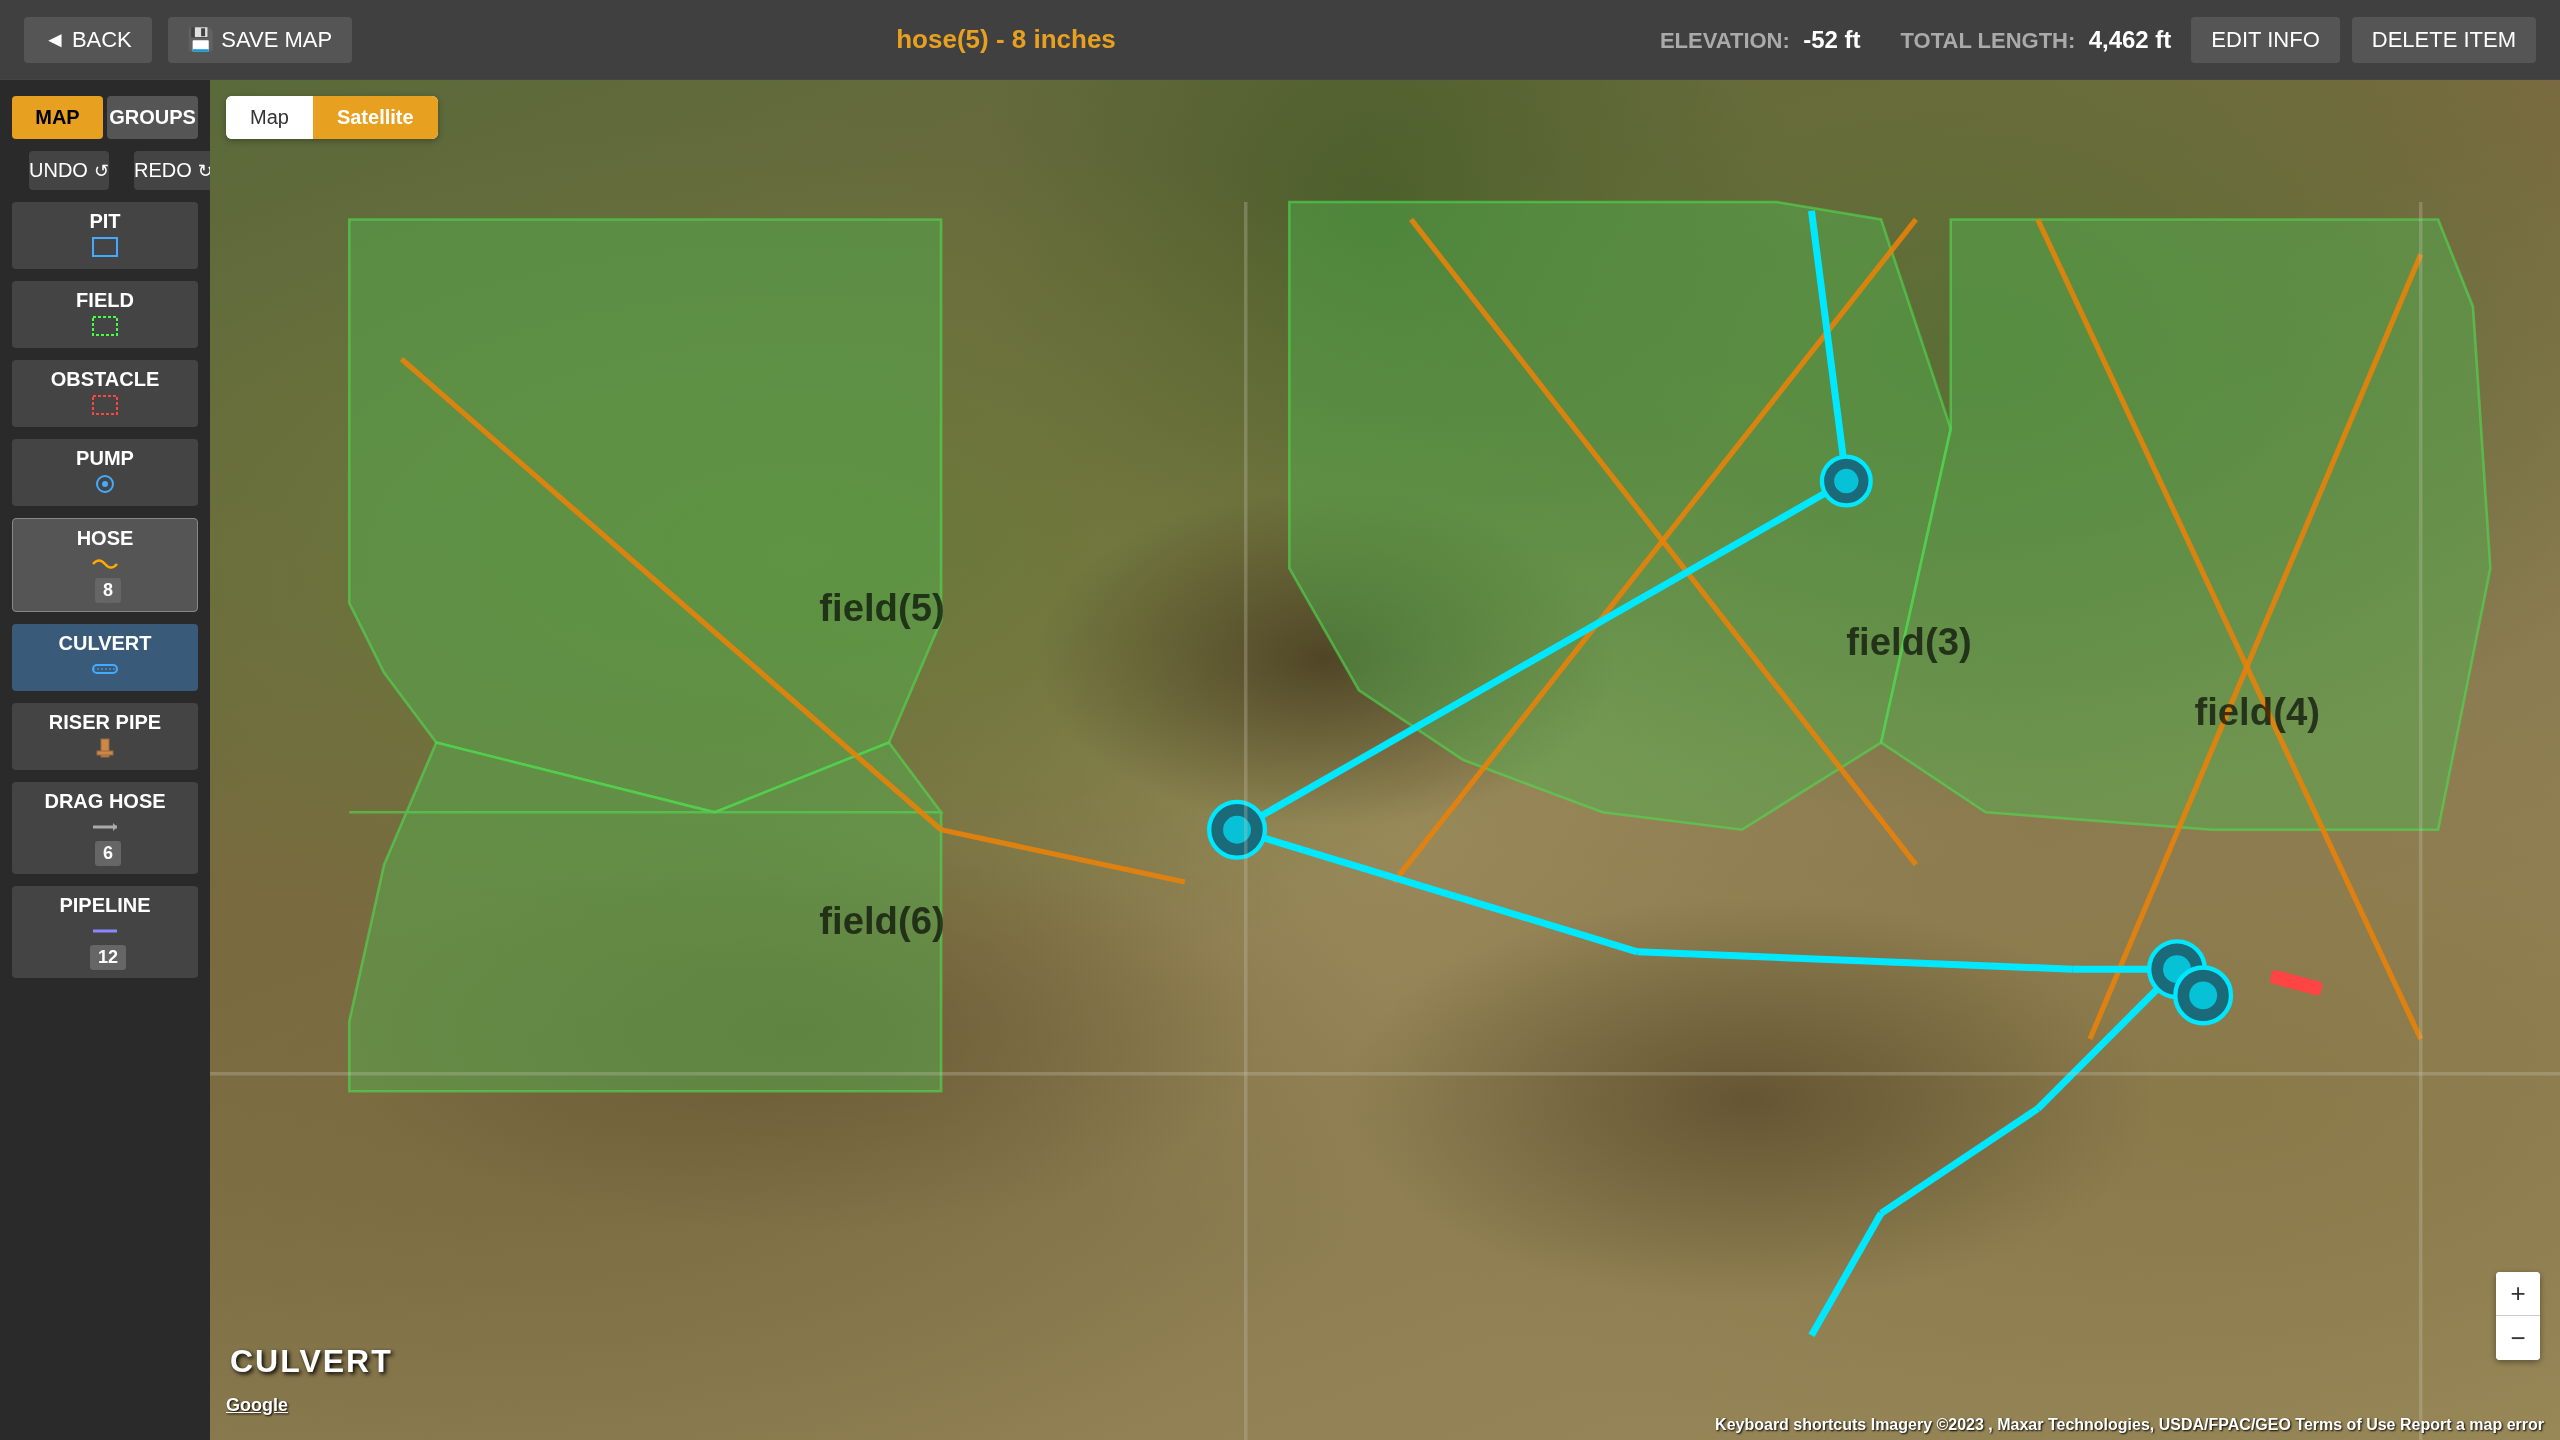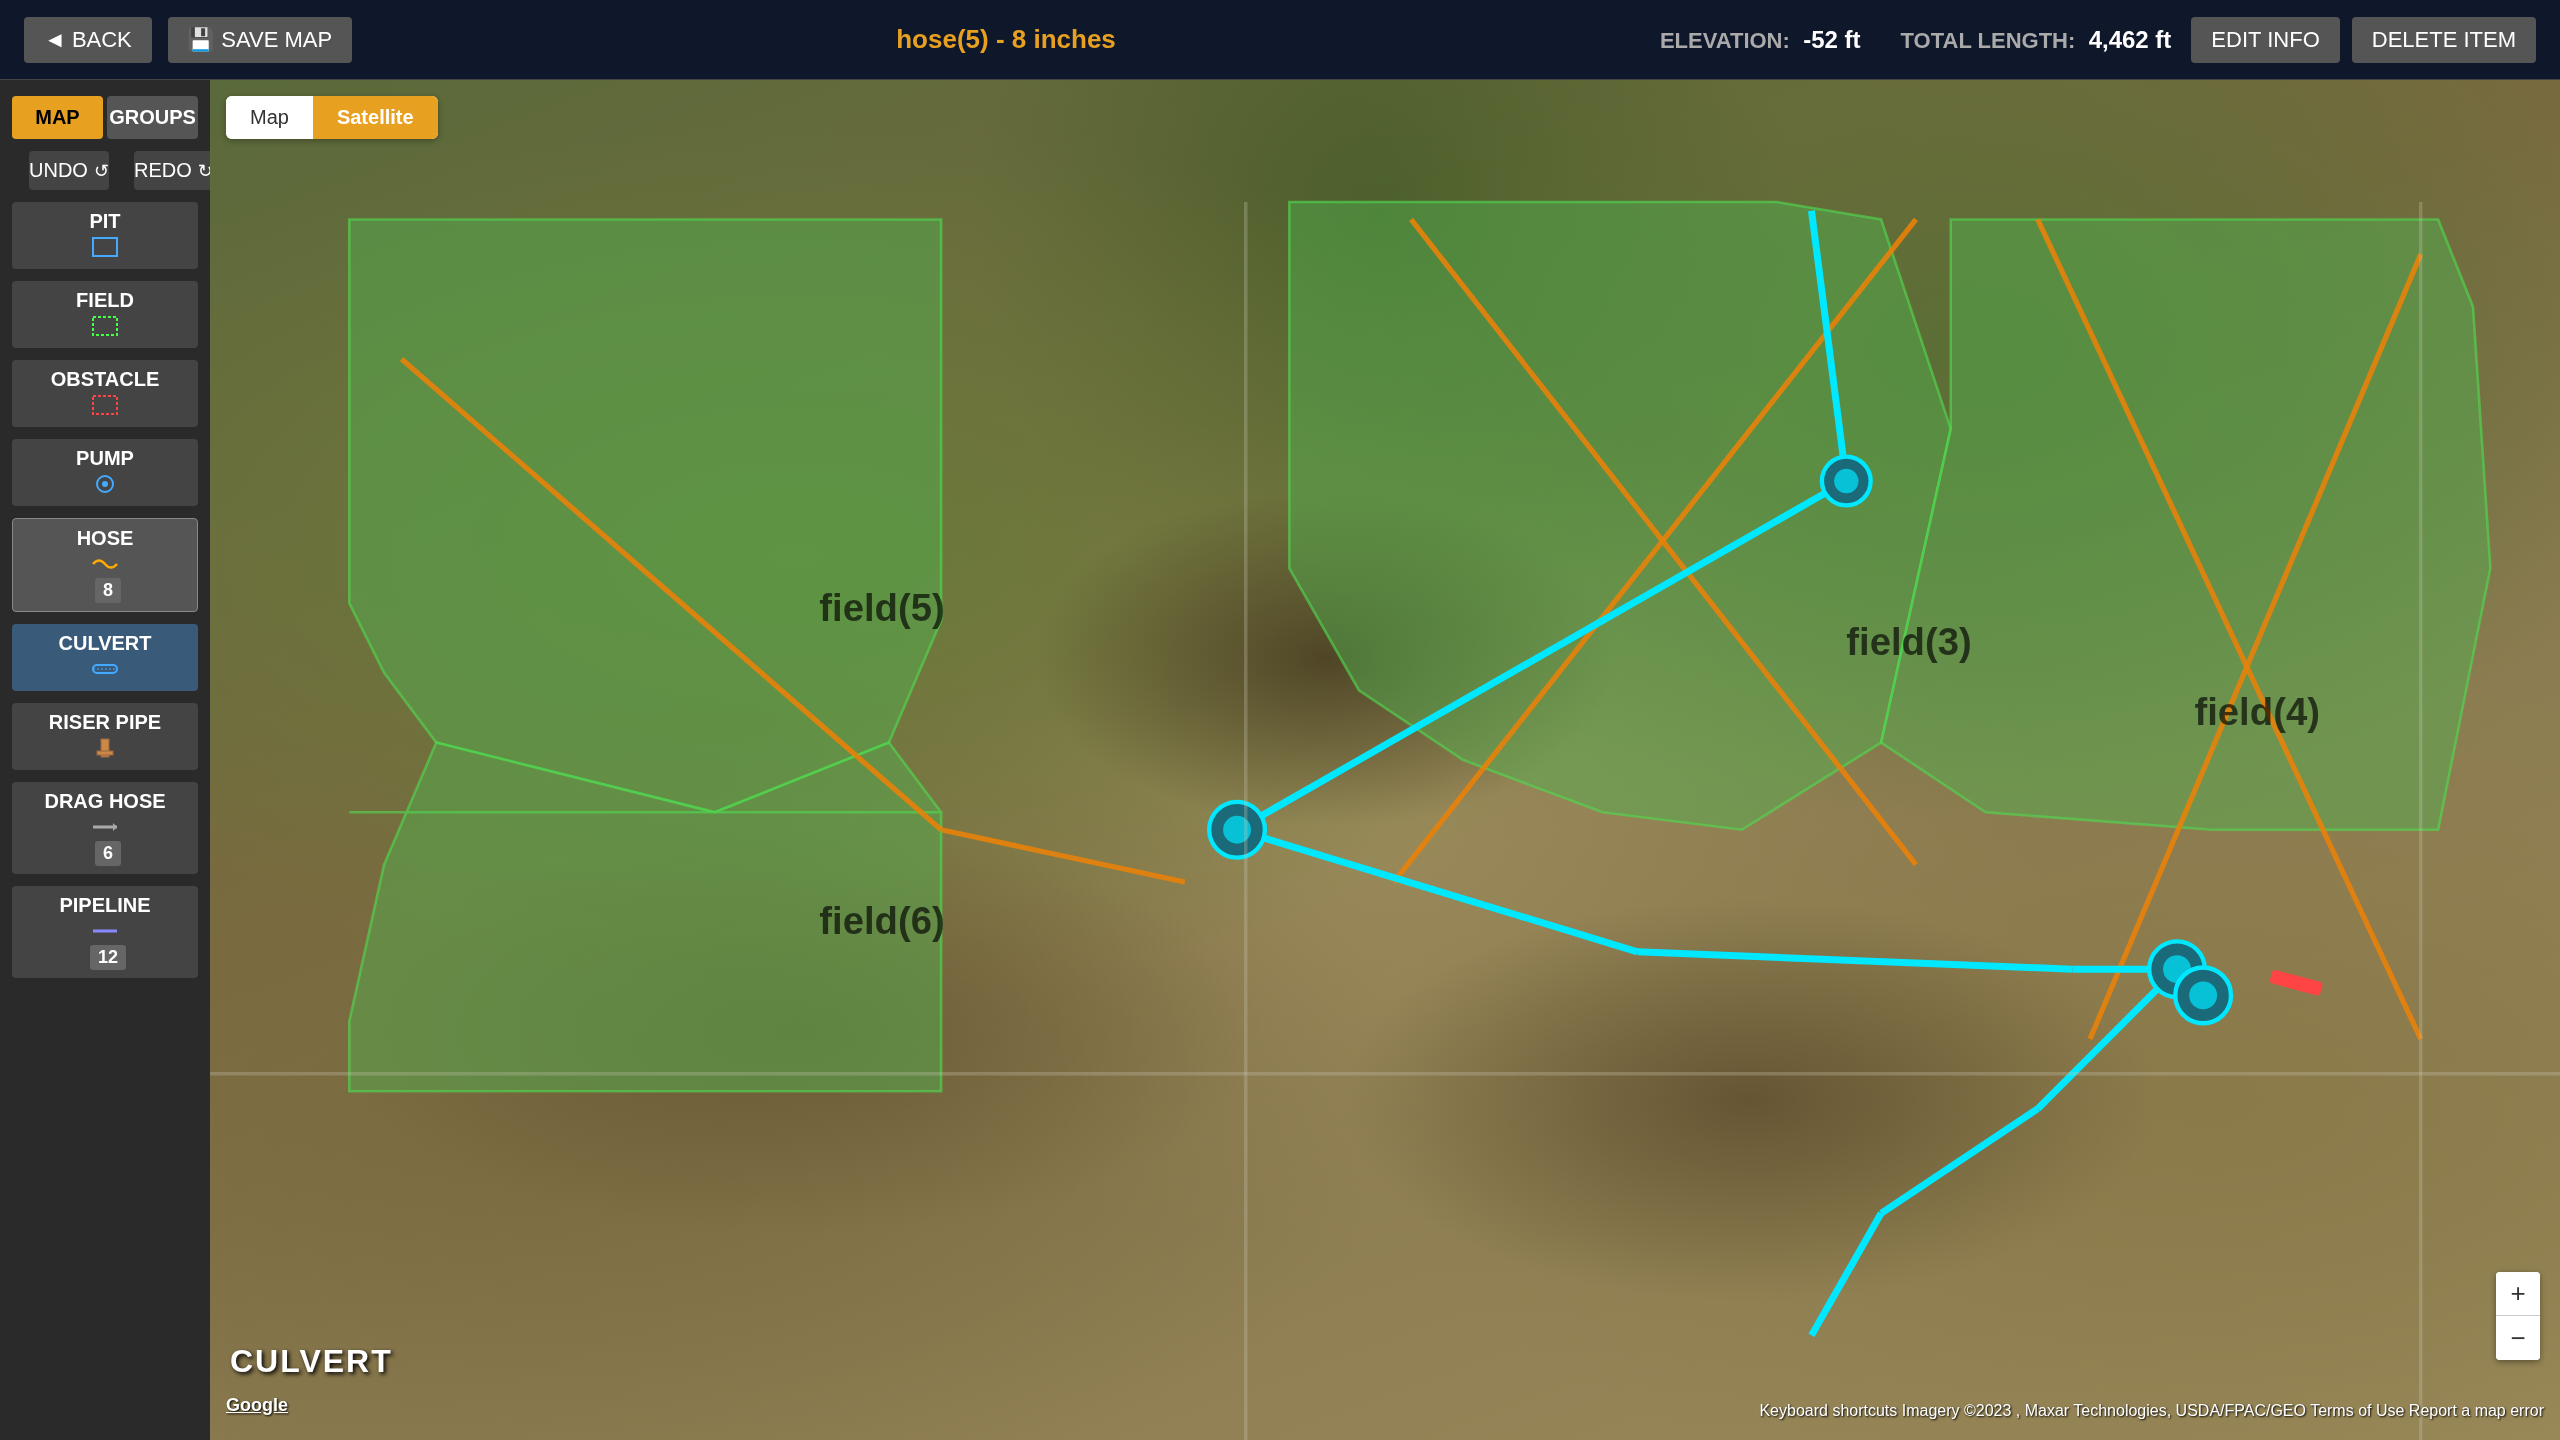--- a/index.html
+++ b/index.html
@@ -10,21 +10,21 @@
       height: 1440px;
       overflow: hidden;
       display: flex;
       flex-direction: column;
     }
 
     
     .top-bar {
       width: 100%;
       height: 80px;
-      background: #0f172a;
+      background: #404040;
       display: flex;
       align-items: center;
       padding: 0 24px;
       gap: 20px;
       flex-shrink: 0;
       border-bottom: 1px solid #444;
     }
     .top-bar-left {
       display: flex;
       align-items: center;
@@ -247,26 +247,27 @@
       left: 16px;
       color: #fff;
       font-size: 18px;
       font-weight: bold;
       text-shadow: 1px 1px 2px #000;
       z-index: 10;
       text-decoration: underline;
     }
     .map-footer-attr {
       position: absolute;
-      bottom: 20px;
+      bottom: 6px;
       right: 16px;
       color: #fff;
       font-size: 16px;
       z-index: 10;
       text-shadow: 1px 1px 2px #000;
+      font-weight: bold;
     }
 
     
     .zoom-controls {
       position: absolute;
       bottom: 80px;
       right: 20px;
       z-index: 10;
       display: flex;
       flex-direction: column;

